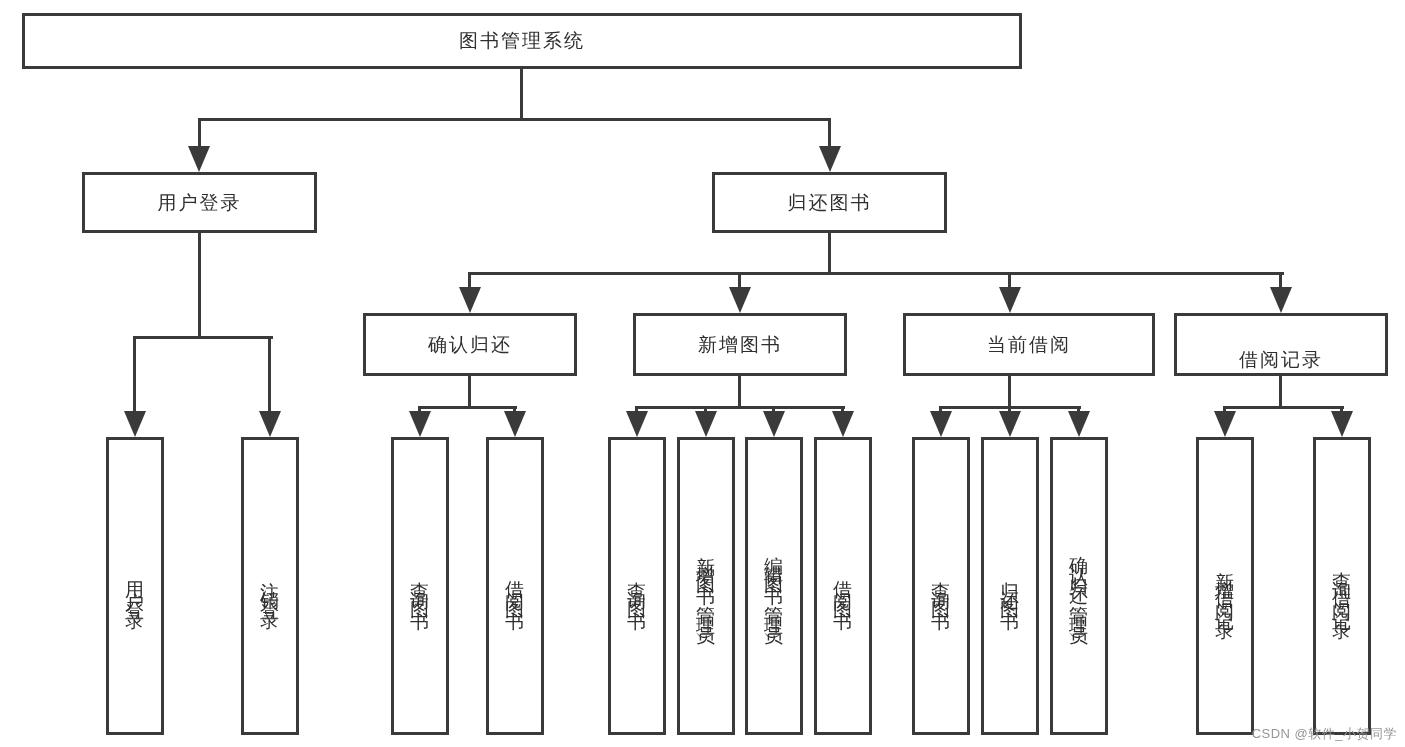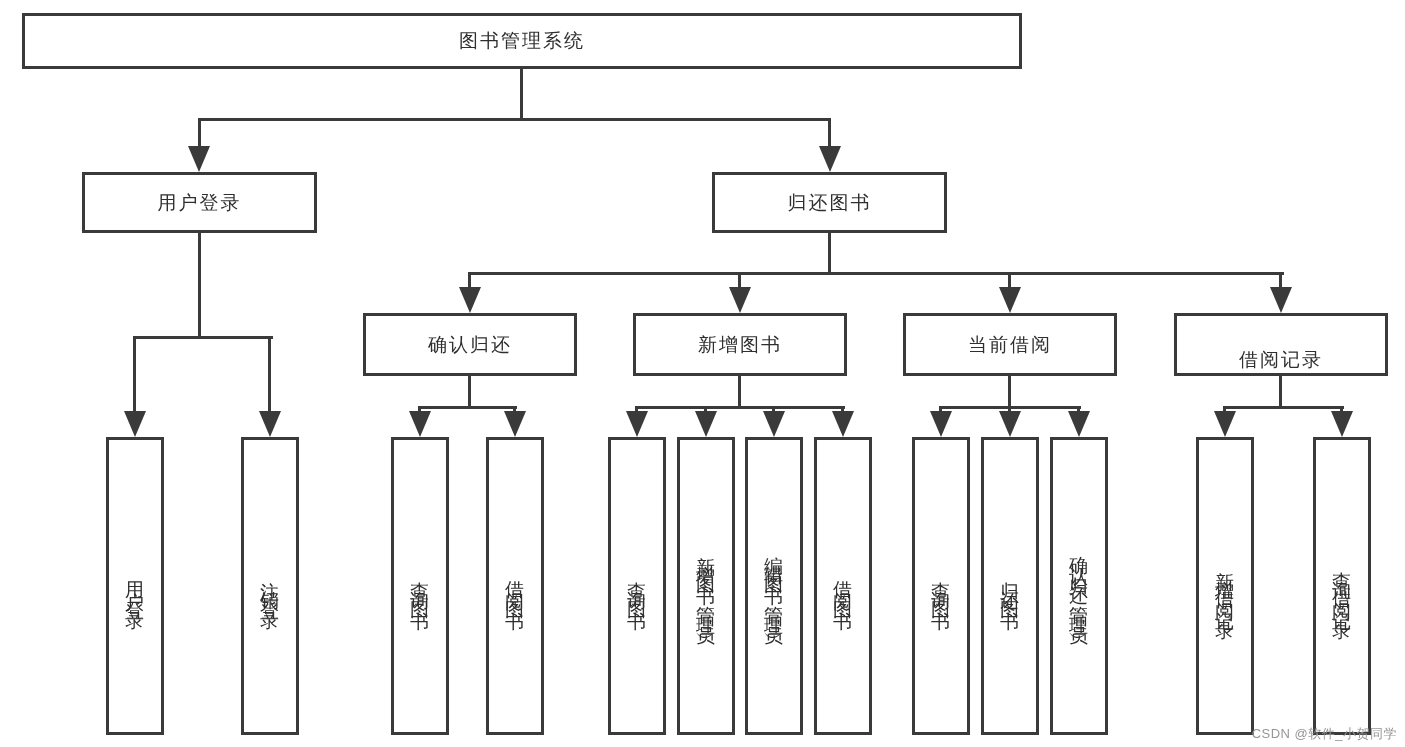--- a/index.html
+++ b/index.html
@@ -99,21 +99,21 @@
   <div class="arrow" style="left:729px;top:287px;"></div>
   <div class="arrow" style="left:999px;top:287px;"></div>
   <div class="arrow" style="left:1270px;top:287px;"></div>
 
   <div class="box hbox" style="left:363px;top:313px;width:214px;height:63px;">
     <span>确认归还</span>
   </div>
   <div class="box hbox" style="left:633px;top:313px;width:214px;height:63px;">
     <span>新增图书</span>
   </div>
-  <div class="box hbox" style="left:903px;top:313px;width:214px;height:63px;">
+  <div class="box hbox" style="left:903px;top:313px;width:252px;height:63px;">
     <span>当前借阅</span>
   </div>
   <div class="box hbox" style="left:1174px;top:313px;width:214px;height:63px;align-items:flex-end;">
     <span>借阅记录</span>
   </div>
 
   <div class="vline" style="left:468px;top:376px;width:3px;height:32px;"></div>
   <div class="hline" style="left:418px;top:406px;width:99px;height:3px;"></div>
   <div class="vline" style="left:418px;top:406px;width:3px;height:8px;"></div>
   <div class="vline" style="left:513px;top:406px;width:3px;height:8px;"></div>

